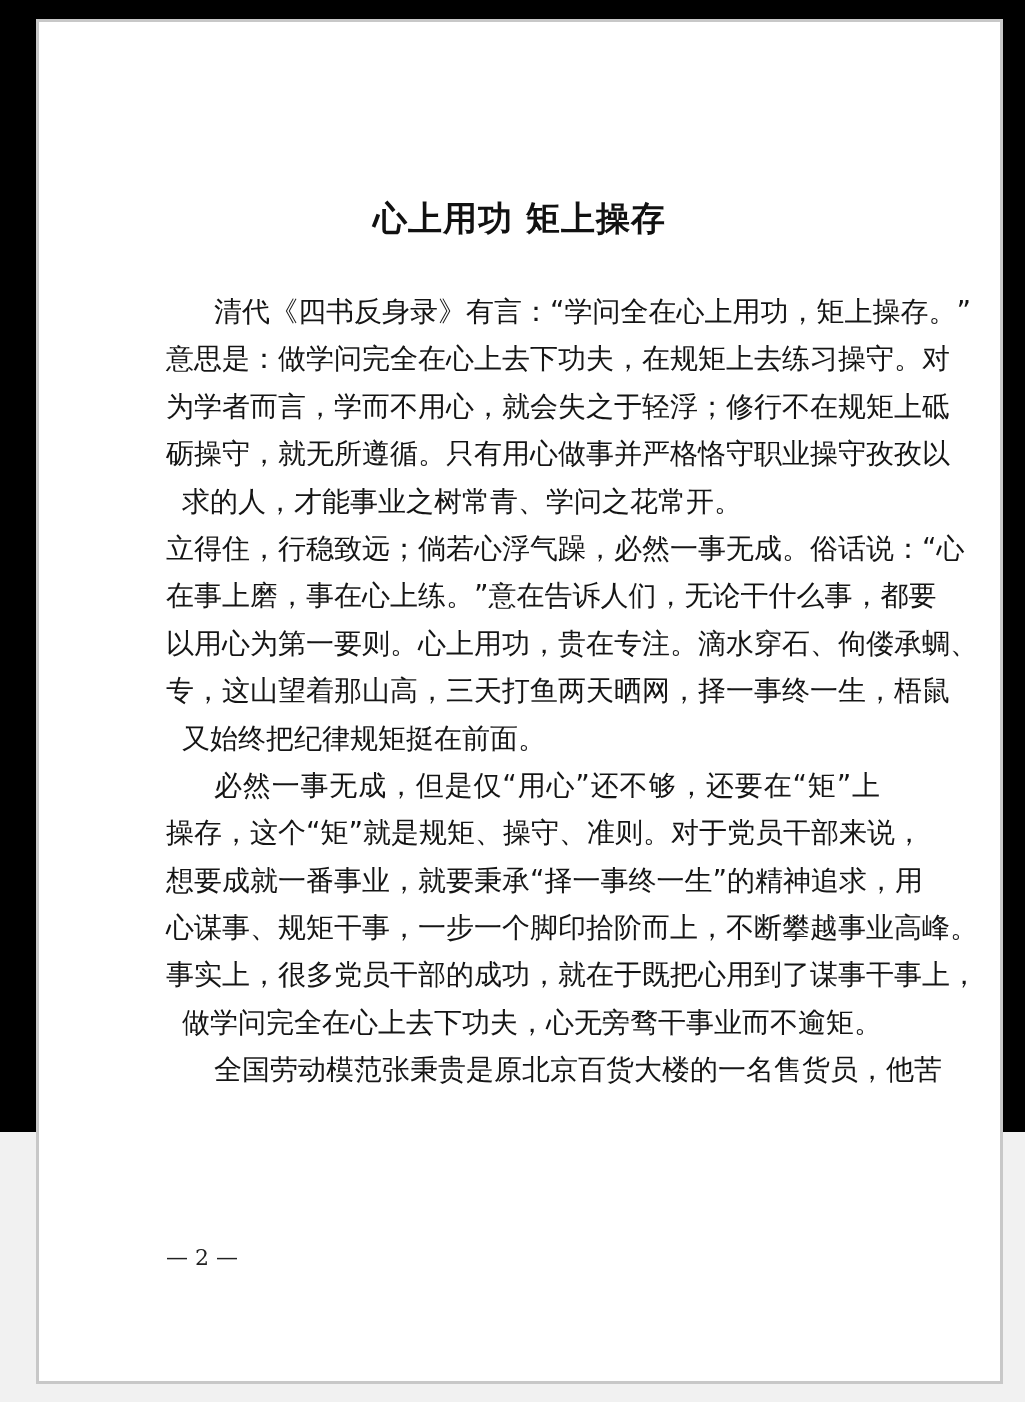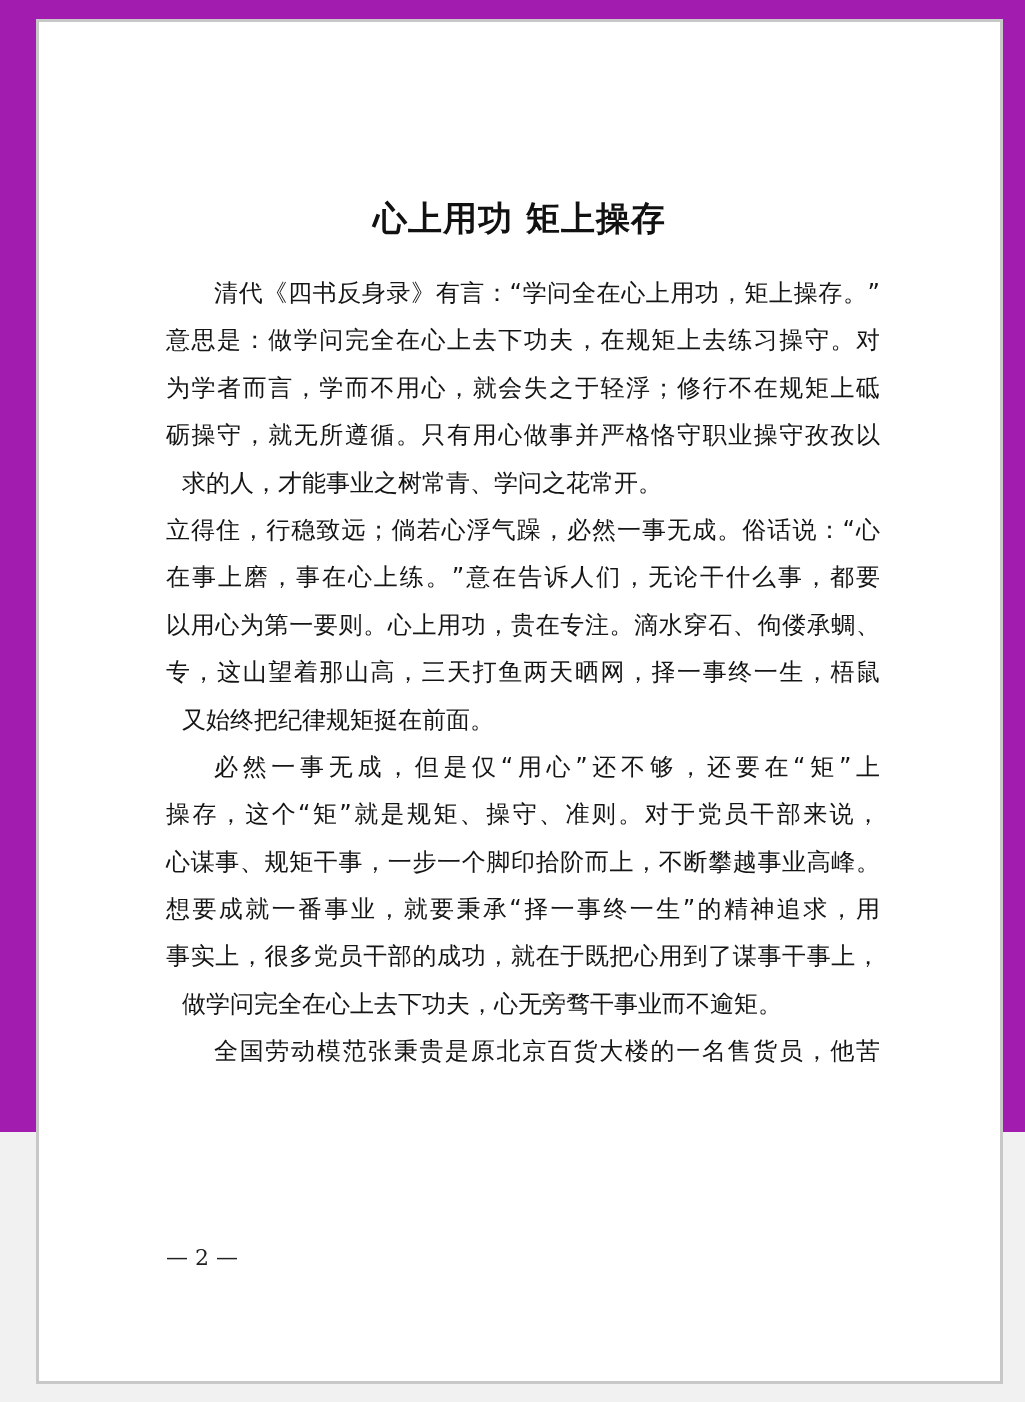--- a/index.html
+++ b/index.html
@@ -7,21 +7,21 @@
       padding: 0;
       width: 1025px;
       height: 1402px;
       background: #f1f1f1;
       overflow: hidden;
     }
     .viewer {
       position: relative;
       width: 1025px;
       height: 1132px;
-      background: #a21caf;
+      background: #000000;
       text-decoration: underline;
     }
     .page {
       position: absolute;
       left: 36px;
       top: 19px;
       width: 961px;
       height: 1359px;
       background: #ffffff;
       border: 3px solid #c8c8c8;
@@ -36,24 +36,24 @@
       font-family: "DejaVu Serif", "Liberation Serif", serif;
       font-weight: bold;
       font-size: 34px;
       letter-spacing: 1px;
       color: #111111;
       line-height: 44px;
     }
     .body {
       position: absolute;
       left: 127px;
-      top: 248px;
+      top: 266px;
       width: 714px;
       font-family: "DejaVu Sans", "Liberation Sans", sans-serif;
-      font-size: 24px;
+      font-size: 28px;
       color: #151515;
       line-height: 47.4px;
     }
     .body .line {
       display: block;
       white-space: nowrap;
       text-align: justify;
       text-align-last: justify;
       height: 47.4px;
     }
@@ -96,22 +96,22 @@
         <span class="line">立得住，行稳致远；倘若心浮气躁，必然一事无成。俗话说：“心</span>
         <span class="line">在事上磨，事在心上练。”意在告诉人们，无论干什么事，都要</span>
         <span class="line">以用心为第一要则。心上用功，贵在专注。滴水穿石、佝偻承蜩、</span>
         <span class="line">专，这山望着那山高，三天打鱼两天晒网，择一事终一生，梧鼠</span>
         <span class="line last">又始终把纪律规矩挺在前面。</span>
       </div>
 
       <div>
         <span class="line indent">必然一事无成，但是仅“用心”还不够，还要在“矩”上</span>
         <span class="line">操存，这个“矩”就是规矩、操守、准则。对于党员干部来说，</span>
+        <span class="line">想要成就一番事业，就要秉承“择一事终一生”的精神追求，用</span>
         <span class="line">心谋事、规矩干事，一步一个脚印拾阶而上，不断攀越事业高峰。</span>
-        <span class="line">想要成就一番事业，就要秉承“择一事终一生”的精神追求，用</span>
         <span class="line">事实上，很多党员干部的成功，就在于既把心用到了谋事干事上，</span>
         <span class="line last">做学问完全在心上去下功夫，心无旁骛干事业而不逾矩。</span>
       </div>
 
       <div>
         <span class="line indent">全国劳动模范张秉贵是原北京百货大楼的一名售货员，他苦</span>
       </div>
     </div>
 
     <div class="page-number">— 2 —</div>

